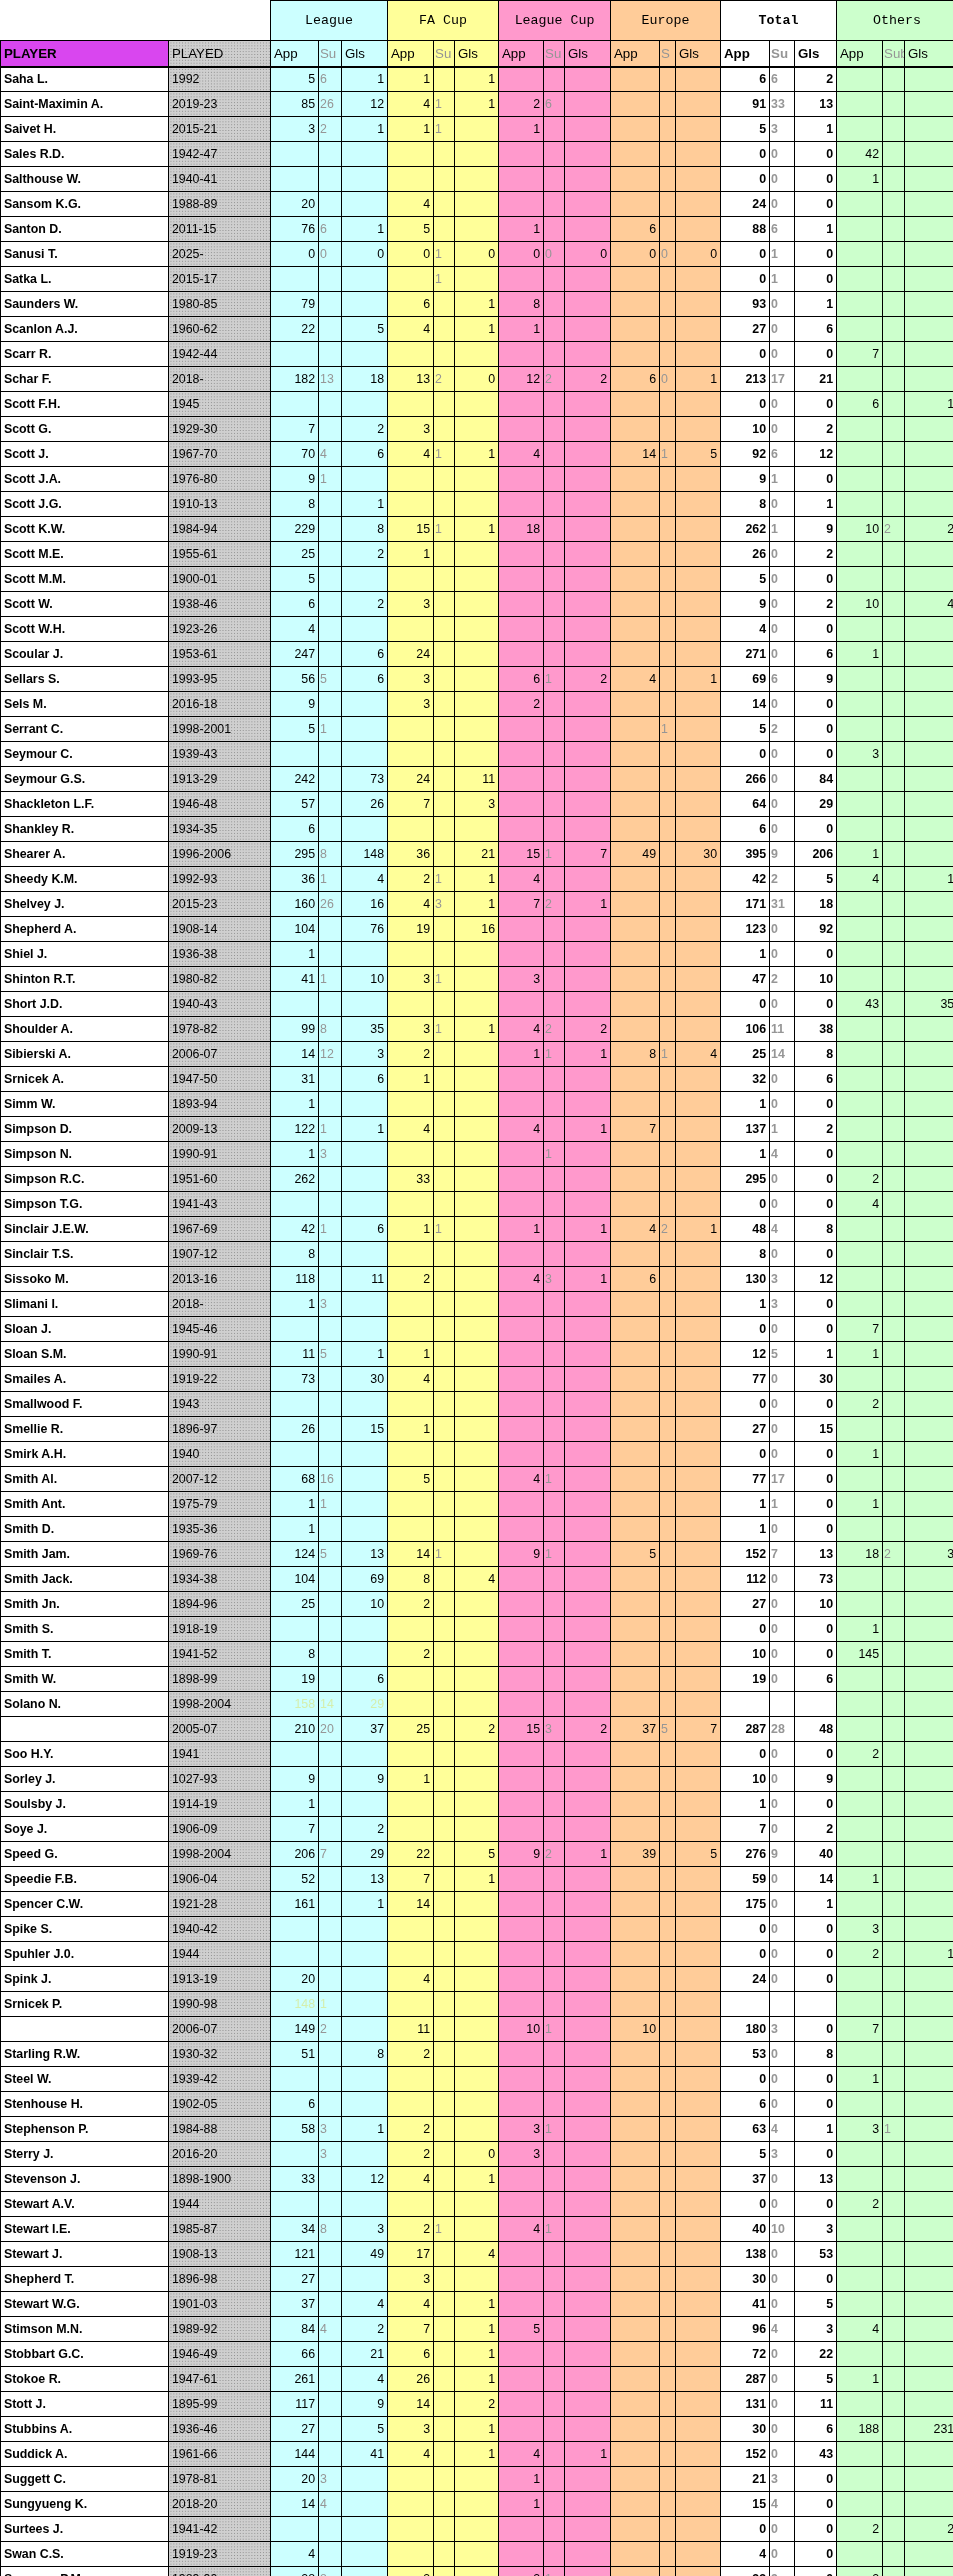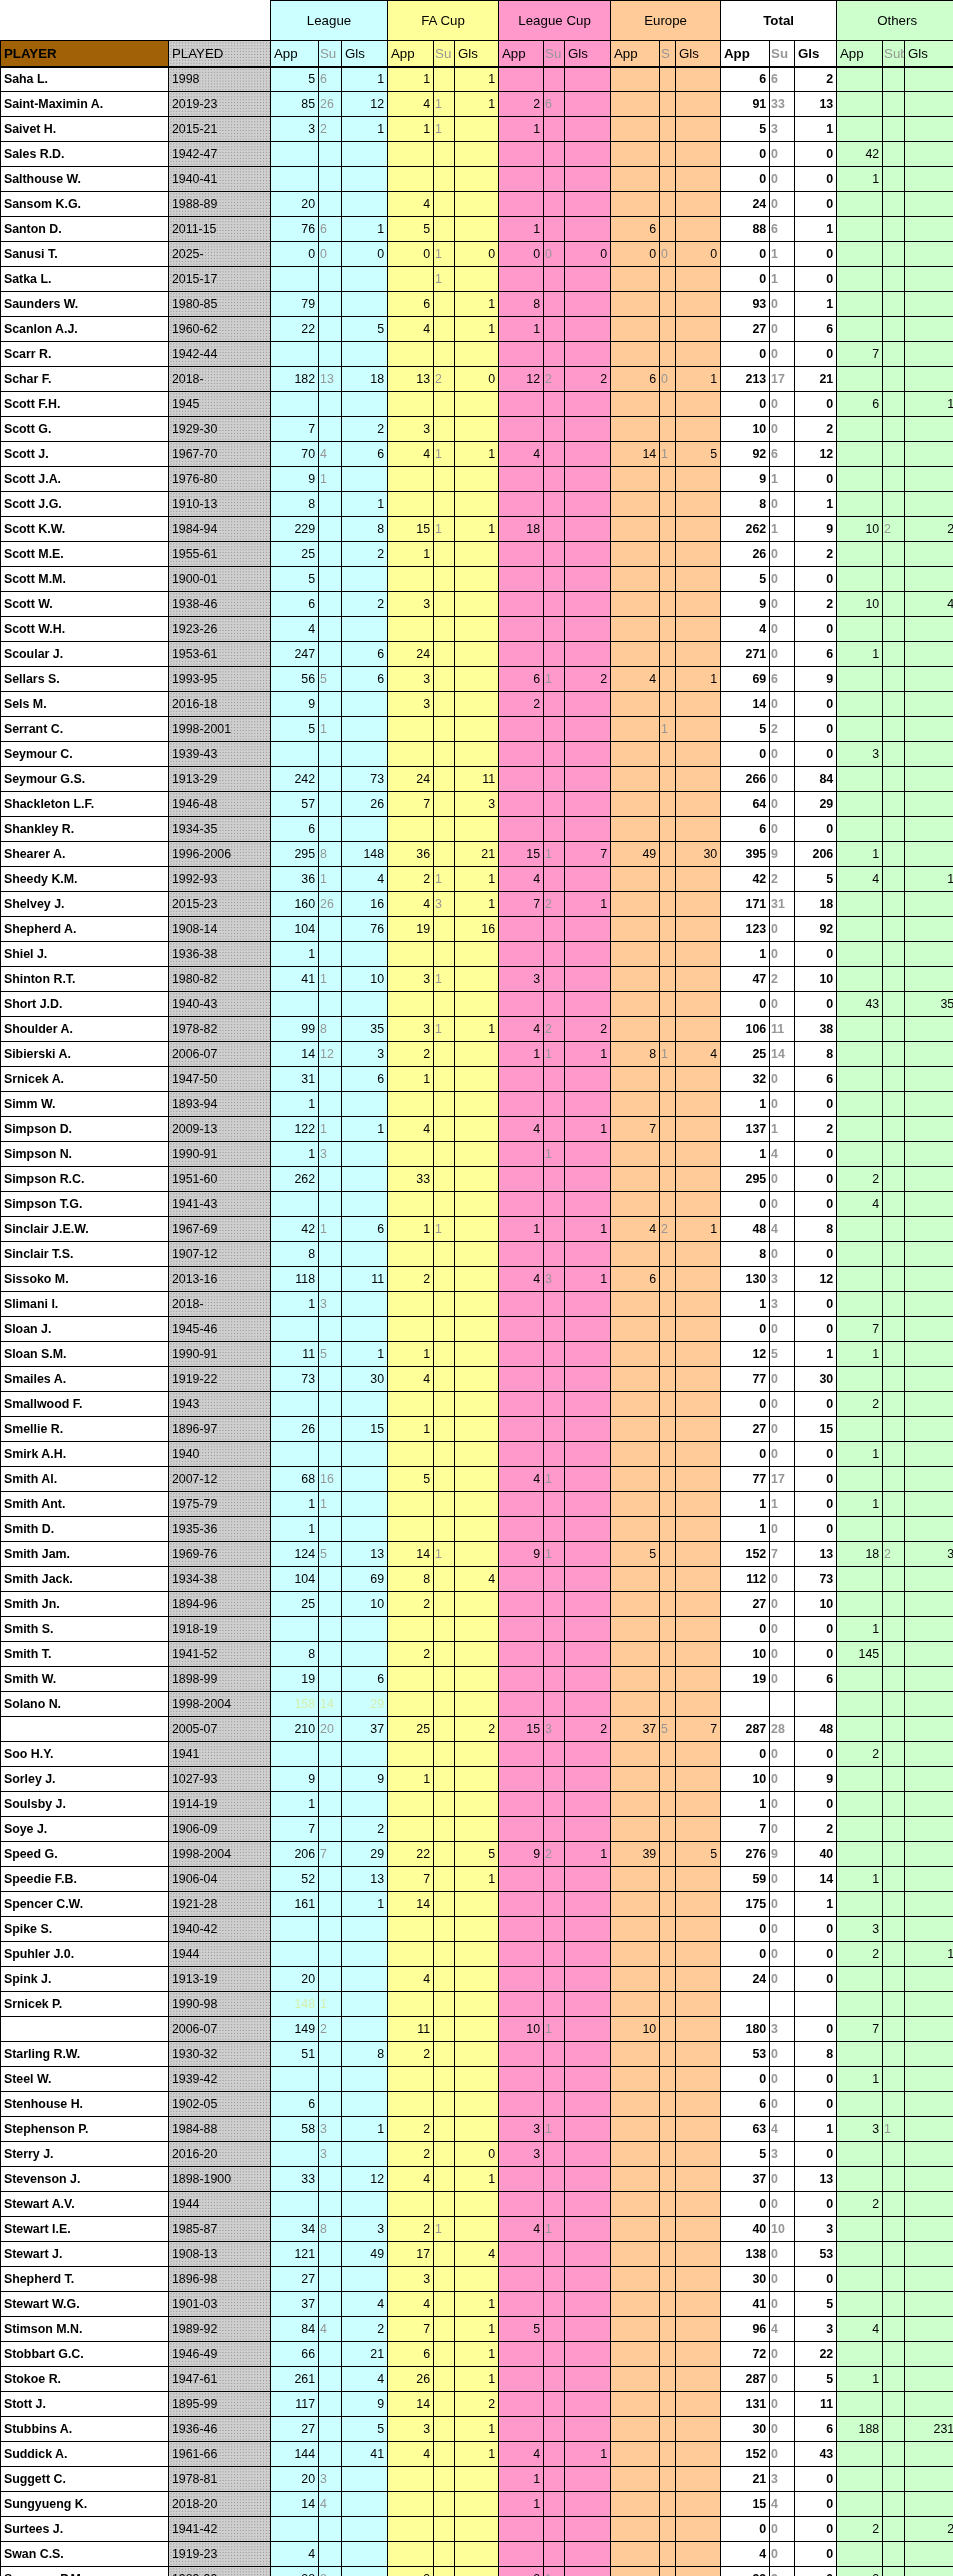--- a/index.html
+++ b/index.html
@@ -1,38 +1,38 @@
 <!DOCTYPE html>
 <html style="font-size:15px"><head>
 <meta charset="utf-8">
 <style>
   html,body{margin:0;padding:0;background:#fff;}
   body{font-family:"Liberation Sans", sans-serif;}
   #sheet{width:954px;}
   table{border-collapse:collapse;table-layout:fixed;width:954px;}
   td,th{box-sizing:border-box;height:25px;border:1px solid #000;font-size:12.4px;
         overflow:hidden;white-space:nowrap;font-weight:normal;padding:0 2.9px;line-height:1;}
-  tr.group-row th{height:40px;font-size:13.3px;}
+  tr.group-row th{height:40px;font-size:13.3px;font-family:Liberation Mono, monospace;}
   tr.col-row th{height:26px;text-align:left;border-bottom:2.9px solid #000;font-size:13.3px;}
   th.corner{border:none;background:#fff;}
   .gstart{border-left:1.9px solid #000;}
   tbody tr:last-child td{border-bottom:1.9px solid #000;}
   .sec-lg{background:#CCFFFF;}
   .sec-fa{background:#FFFF99;}
   .sec-lc{background:#FF99CC;}
   .sec-eu{background:#FFCC99;}
   .sec-ot{background:#CCFFCC;}
   .sec-tt{background:#FFFFFF;font-weight:bold;}
   .grp{font-weight:normal;}
   th.grp.sec-tt{font-weight:bold;}
   .c-player{text-align:left;font-weight:bold;background:#fff;}
   .c-played{text-align:left;background-color:#cfcfcf;
      background-image:radial-gradient(#909090 0.7px, transparent 0.8px);
      background-size:2.9px 2.9px;}
-  th.c-player-h{font-weight:bold;background:#a16207;}
+  th.c-player-h{font-weight:bold;background:#d946ef;}
   .num{text-align:right;}
   .su{text-align:left;color:#969696;padding:0 1px;}
   .sec-tt.su{color:#969696;}
   .faint{color:#D5EFAD !important;}
 </style>
 </head>
 <body>
 
 <div id="sheet">
   <table>
@@ -87,21 +87,21 @@
           <th class="su sec-tt">Su</th>
           <th class="sec-tt">Gls</th>
           <th class="gstart sec-ot">App</th>
           <th class="su sec-ot">Sub</th>
           <th class="sec-ot">Gls</th>
         </tr>
       </thead>
     <tbody>
         <tr>
           <td class="c-player">Saha L.</td>
-          <td class="c-played">1998</td>
+          <td class="c-played">1992</td>
           <td class="sec-lg num gstart">5</td>
           <td class="sec-lg su">6</td>
           <td class="sec-lg num">1</td>
           <td class="sec-fa num gstart">1</td>
           <td class="sec-fa su"></td>
           <td class="sec-fa num">1</td>
           <td class="sec-lc num gstart"></td>
           <td class="sec-lc su"></td>
           <td class="sec-lc num"></td>
           <td class="sec-eu num gstart"></td>

